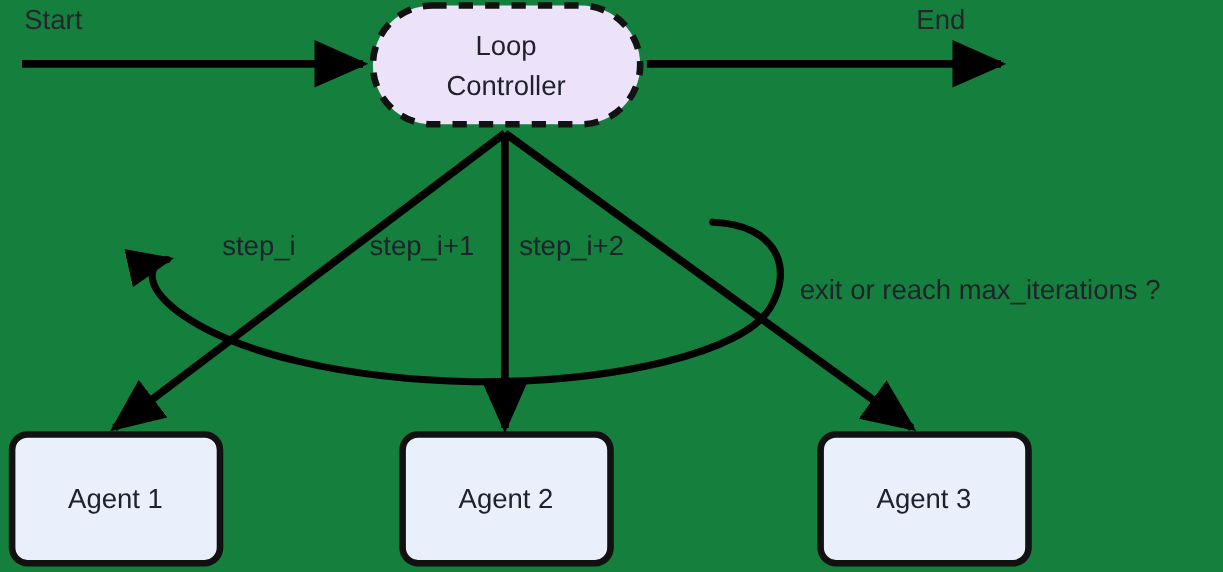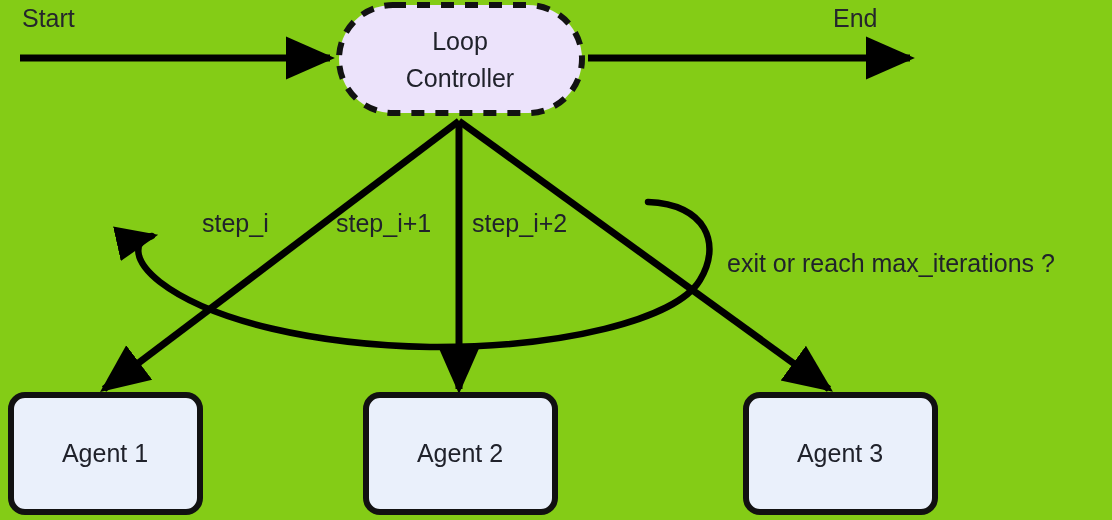--- a/index.html
+++ b/index.html
@@ -8,21 +8,21 @@
     padding: 0;
     background: #ffffff;
   }
   body {
     font-family: "Liberation Sans", sans-serif;
   }
   #diagram-root {
     position: relative;
     width: 1112px;
     height: 520px;
-    background: #84cc16;
+    background: #15803d;
     overflow: hidden;
   }
   #diagram-svg {
     position: absolute;
     top: 0;
     left: 0;
     width: 1112px;
     height: 520px;
   }
   .node-label {

